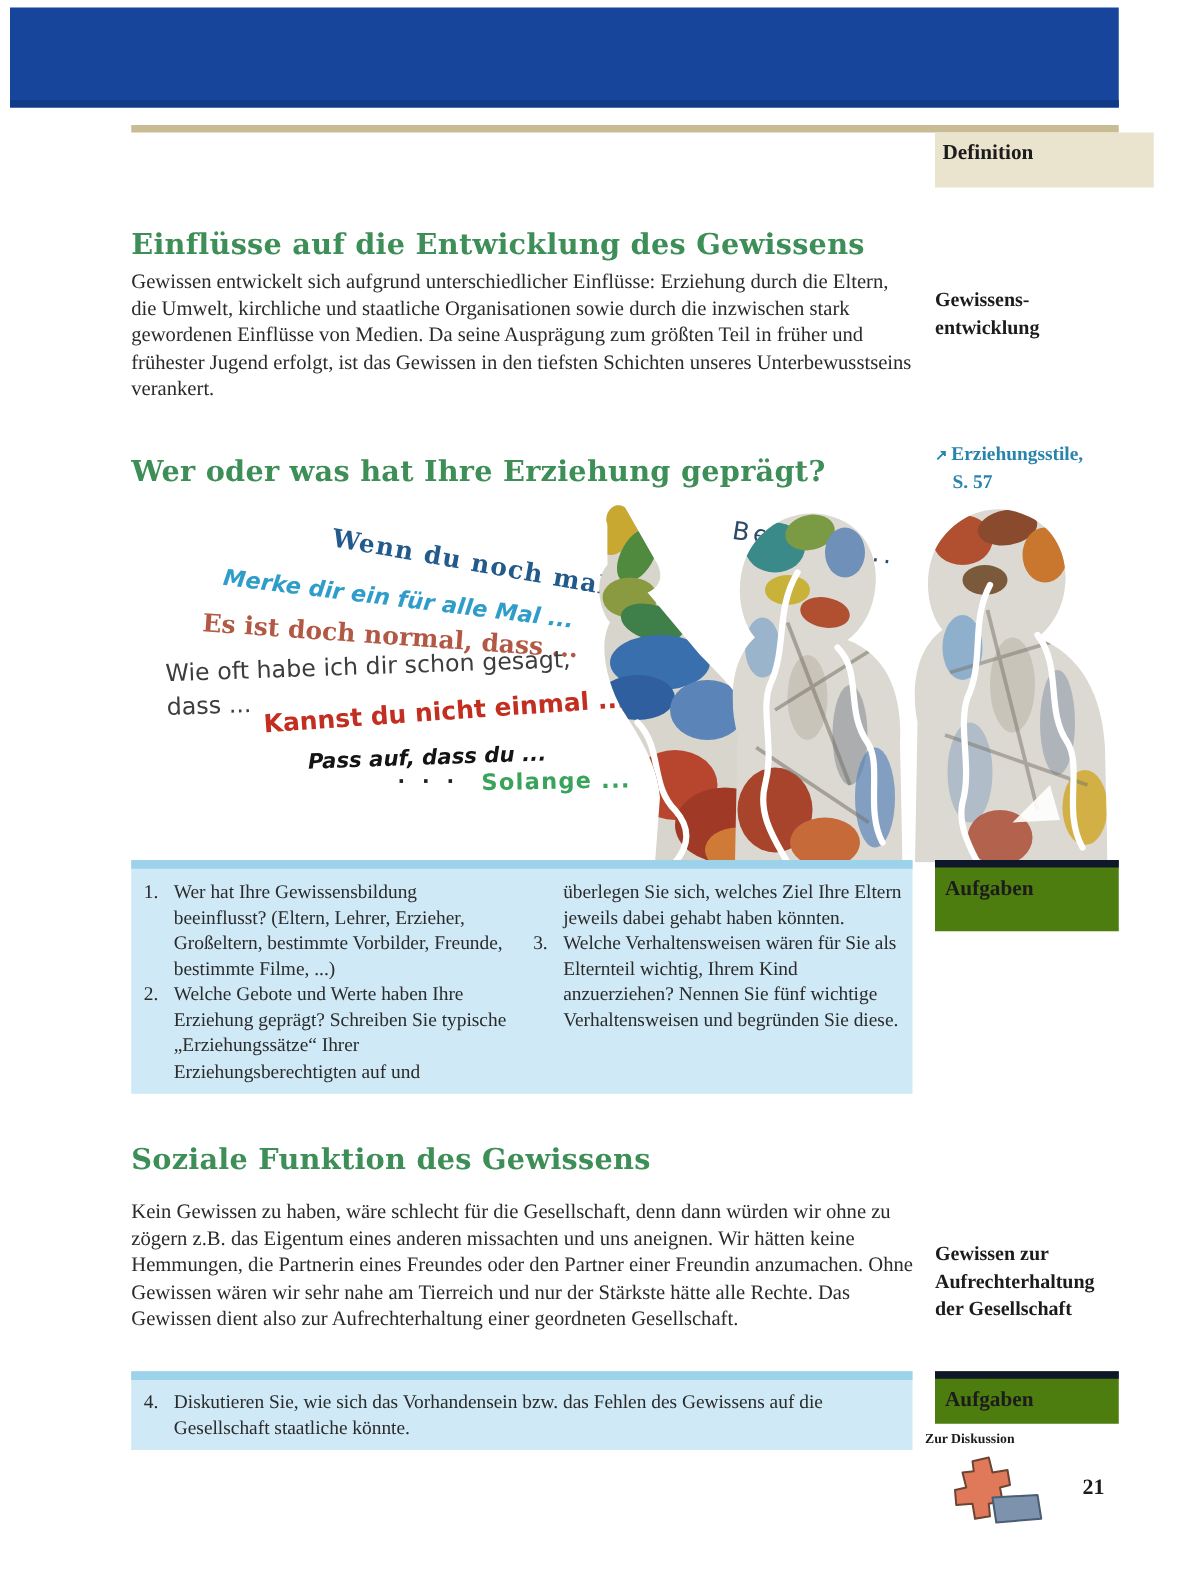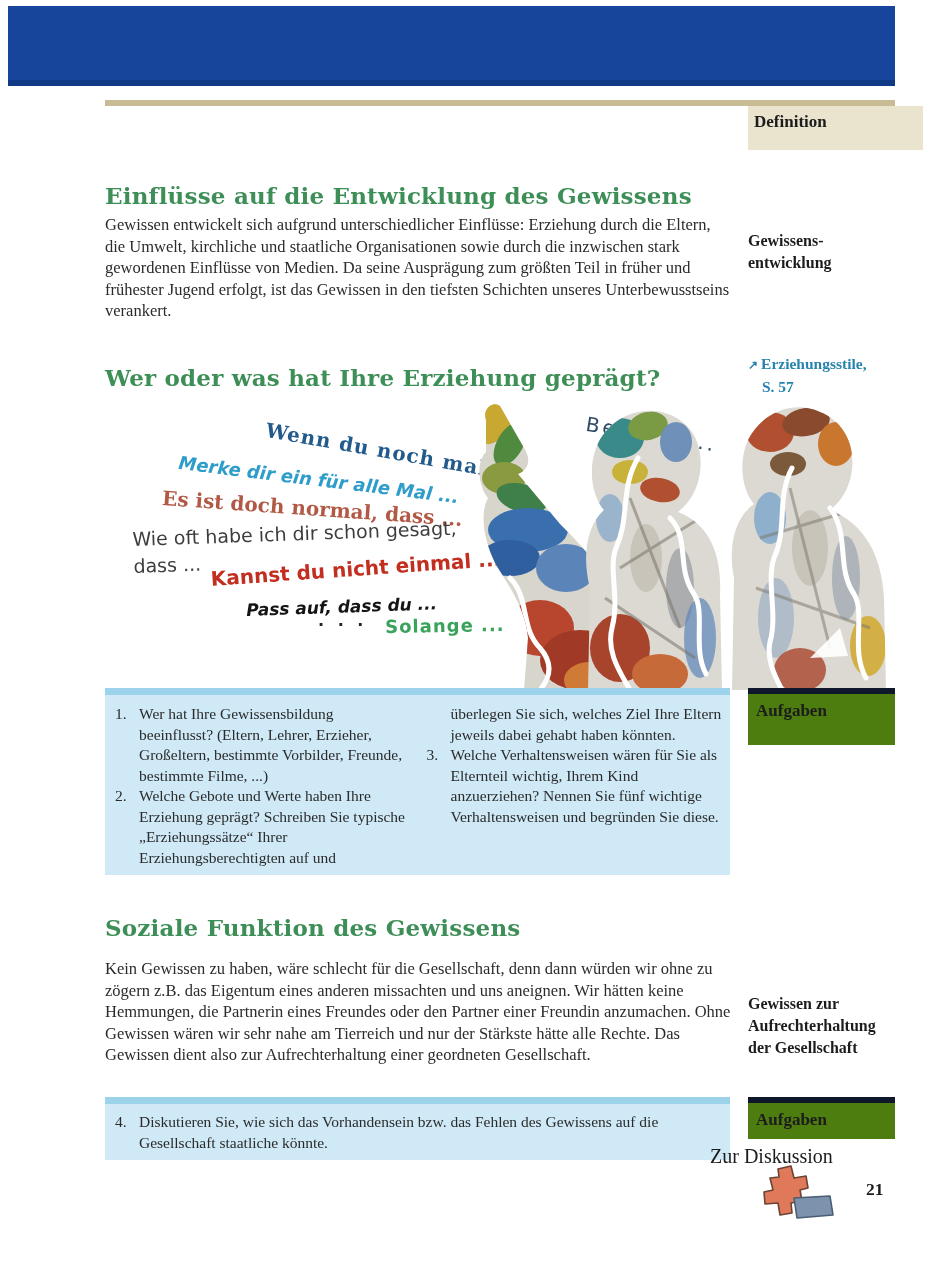--- a/index.html
+++ b/index.html
@@ -68,21 +68,21 @@
   .tb2{left:105px;top:1097px;width:625px;height:63px;padding:8px 8px 8px 10px;}
   .task-col{width:296px;font-size:15.5px;line-height:20.5px;}
   .ti{display:flex;}
   .ti .n{flex:none;width:24px;}
   .ti .t{flex:1;hyphens:auto;}
   .task-margin{position:absolute;left:748px;width:147px;background:#4d7c0f;border-top:6px solid #0f172a;
         box-sizing:border-box;padding:7px 0 0 8px;font-weight:bold;font-size:17px;color:#1c1c1c;}
   .tm1{top:688px;height:57px;}
   .tm2{top:1097px;height:42px;}
 
-  .zur-diskussion{position:absolute;left:710px;top:1145px;font-weight:normal;font-size:20px;color:#1c1c1c;}
+  .zur-diskussion{position:absolute;left:740px;top:1145px;font-weight:bold;font-size:11px;color:#1c1c1c;}
   .puzzle{position:absolute;left:750px;top:1163px;}
   .page-num{position:absolute;left:866px;top:1179px;font-weight:bold;font-size:17.5px;color:#1c1c1c;}
 </style>
 </head>
 <body>
 
 <div class="page">
 
   <div class="band"></div>
 

